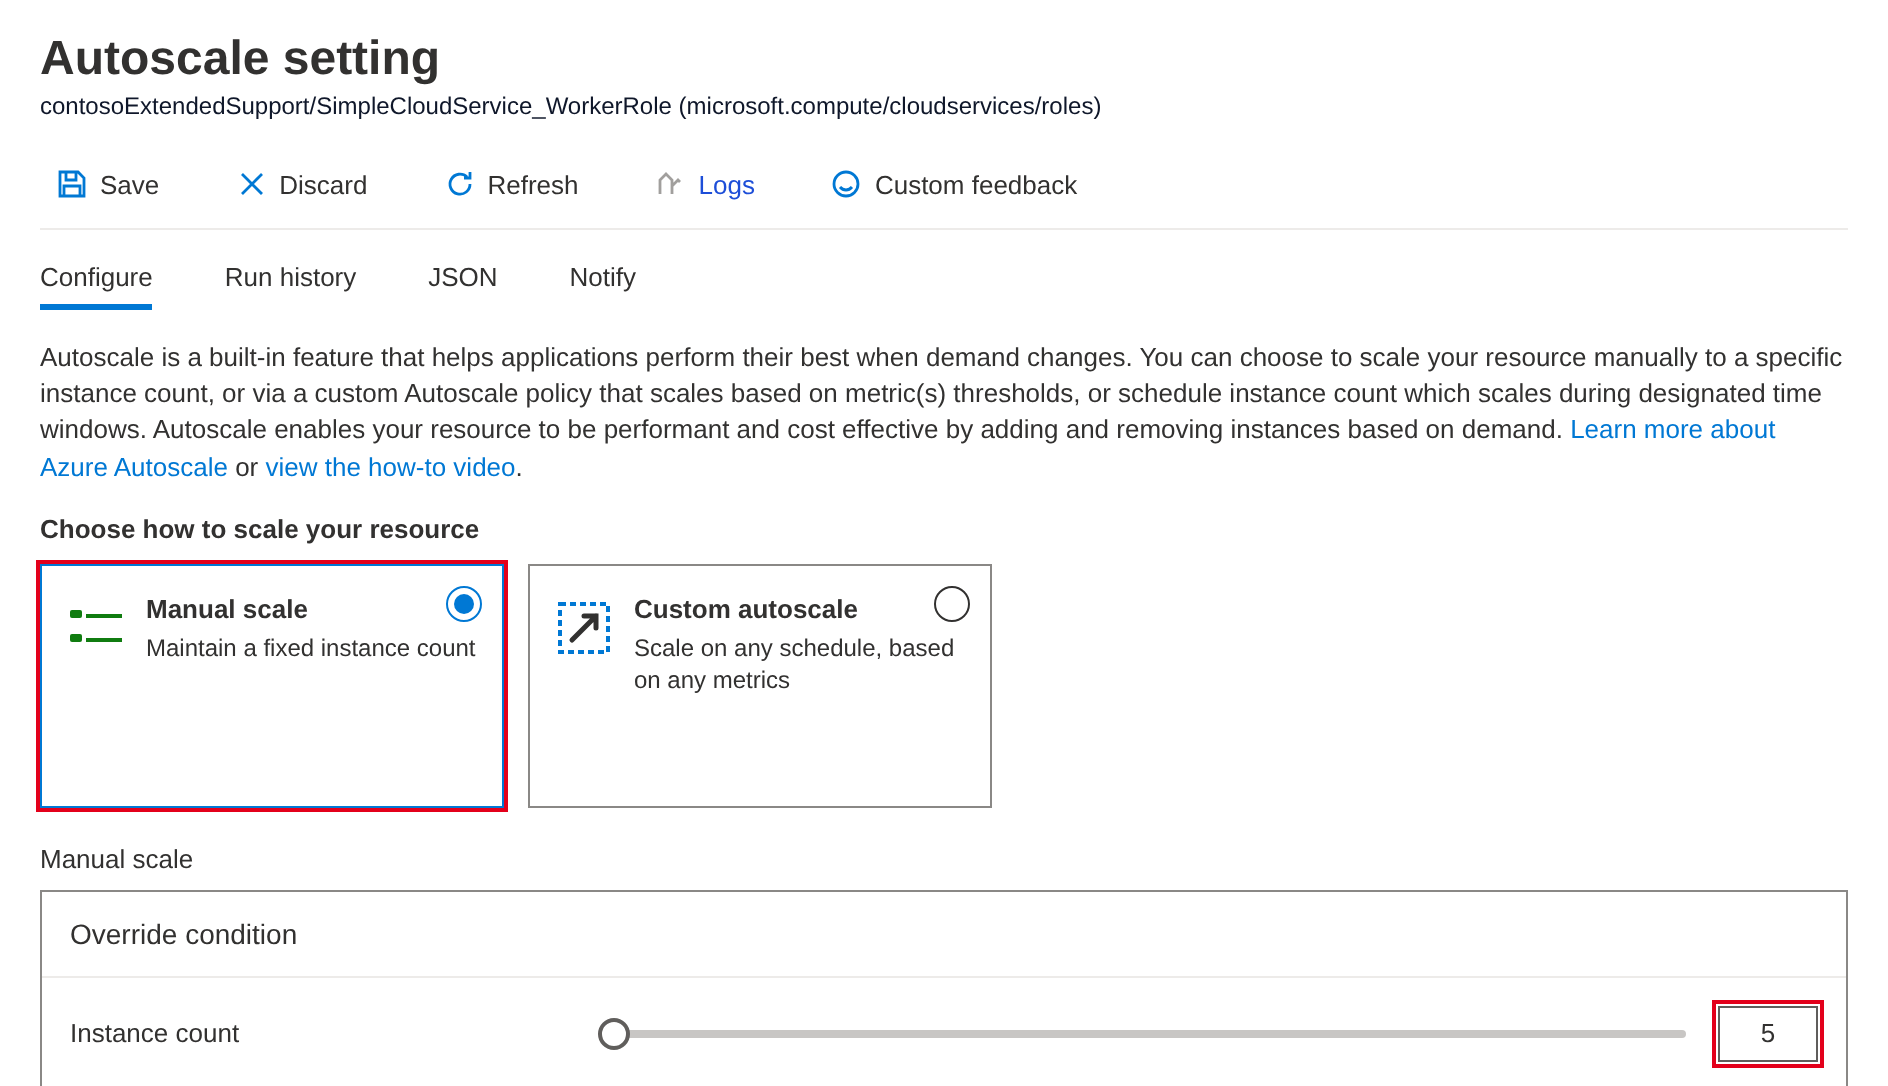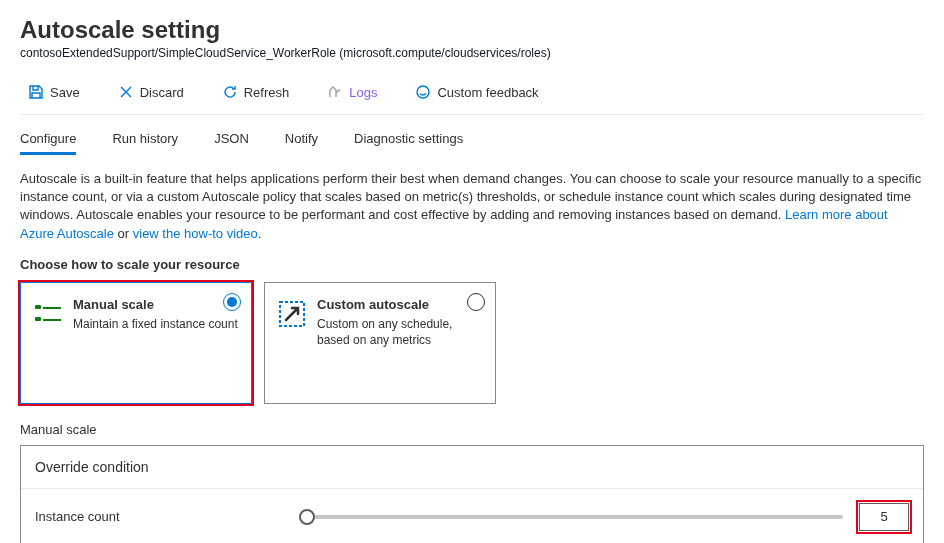--- a/index.html
+++ b/index.html
@@ -16,21 +16,21 @@
       display: flex; align-items: center; gap: 22px;
       padding: 6px 0 10px 0;
       border-bottom: 1px solid #edebe9;
       margin-bottom: 2px;
     }
     .tb-item {
       display: flex; align-items: center; gap: 6px;
       padding: 4px 8px; cursor: pointer;
       font-size: 13px; color: #323130;
     }
-    .tb-item.disabled { color: #8b5cf6; cursor: default; }
+    .tb-item.disabled { color: #1d4ed8; cursor: default; }
     .tb-item svg { width: 16px; height: 16px; flex-shrink: 0; }
     .tabs {
       display: flex; gap: 36px; padding: 8px 0 0 0;
       border-bottom: 1px solid transparent;
       margin-bottom: 14px;
     }
     .tab {
       padding: 6px 0; cursor: pointer; font-size: 13px;
       border-bottom: 3px solid transparent;
       color: #323130;
@@ -129,21 +129,20 @@
       </svg>
     <span>Custom feedback</span>
   </div>
 </div>
 
 <div class="tabs">
   <div class="tab active">Configure</div>
   <div class="tab">Run history</div>
   <div class="tab">JSON</div>
   <div class="tab">Notify</div>
-  <div class="tab">Diagnostic settings</div>
 </div>
 
 <p class="desc">
   <span>Autoscale is a built-in feature that helps applications perform their best when demand changes. You can choose to scale your resource manually to a specific instance count, or via a custom Autoscale policy that scales based on metric(s) thresholds, or schedule instance count which scales during designated time windows. Autoscale enables your resource to be performant and cost effective by adding and removing instances based on demand. </span>
   <a href="#">Learn more about Azure Autoscale</a>
   <span> or </span>
   <a href="#">view the how-to video</a><span>.</span>
 </p>
 
 <div class="section-h">Choose how to scale your resource</div>
@@ -164,21 +163,21 @@
   </div>
 
   <div class="card">
     <div class="radio"></div>
     <svg class="card-icon" viewBox="0 0 30 30">
       <rect x="3" y="3" width="24" height="24" fill="none" stroke="#0078d4" stroke-width="2" stroke-dasharray="3 2"></rect>
       <path d="M9 21 L21 9 M15 9 h6 v6" fill="none" stroke="#323130" stroke-width="2.5" stroke-linecap="round"></path>
     </svg>
     <div class="card-text">
       <div class="ct-title">Custom autoscale</div>
-      <div class="ct-sub">Custom on any schedule, based on any metrics</div>
+      <div class="ct-sub">Scale on any schedule, based on any metrics</div>
     </div>
   </div>
 </div>
 
 <div class="subhead">Manual scale</div>
 
 <div class="panel">
   <div class="panel-title">Override condition</div>
   <div class="panel-row">
     <div class="row-label">Instance count</div>

